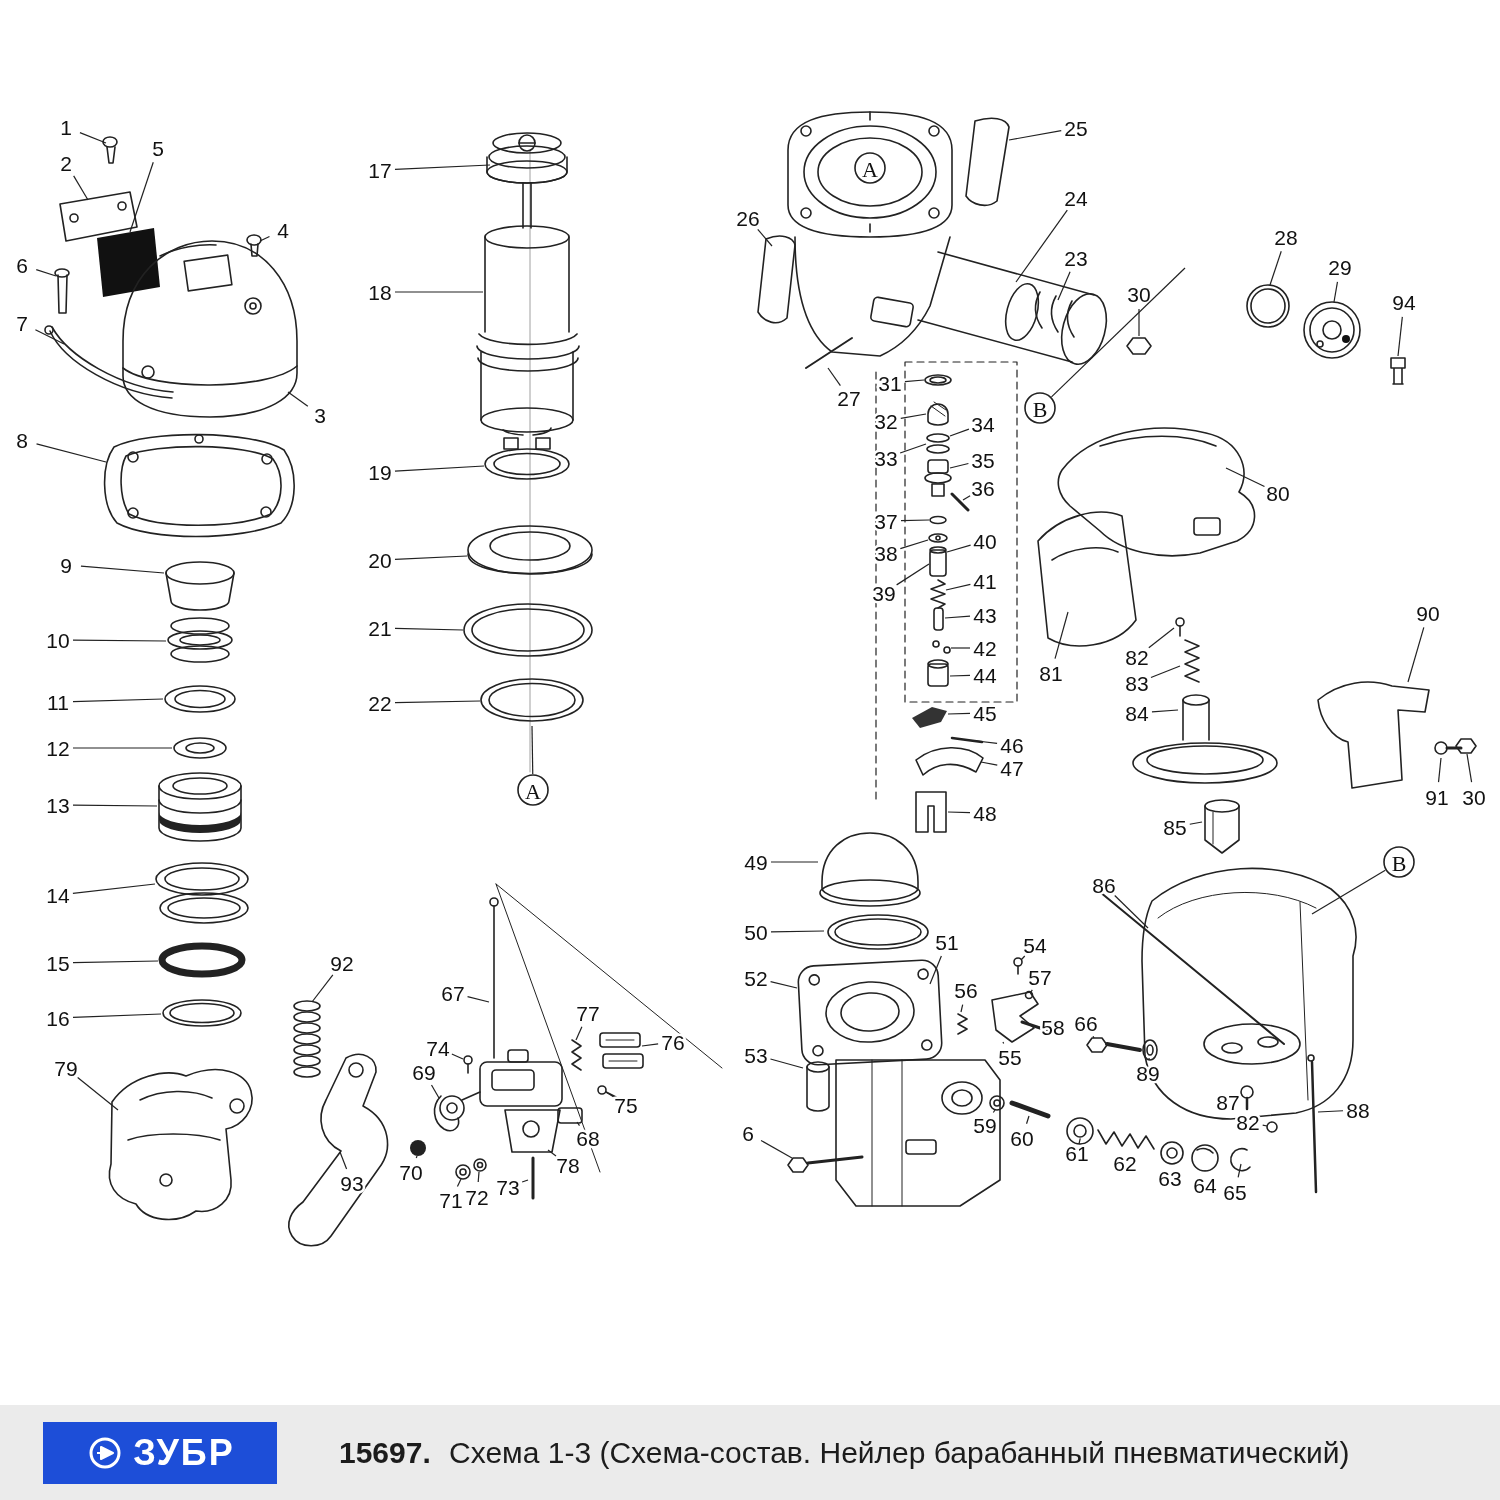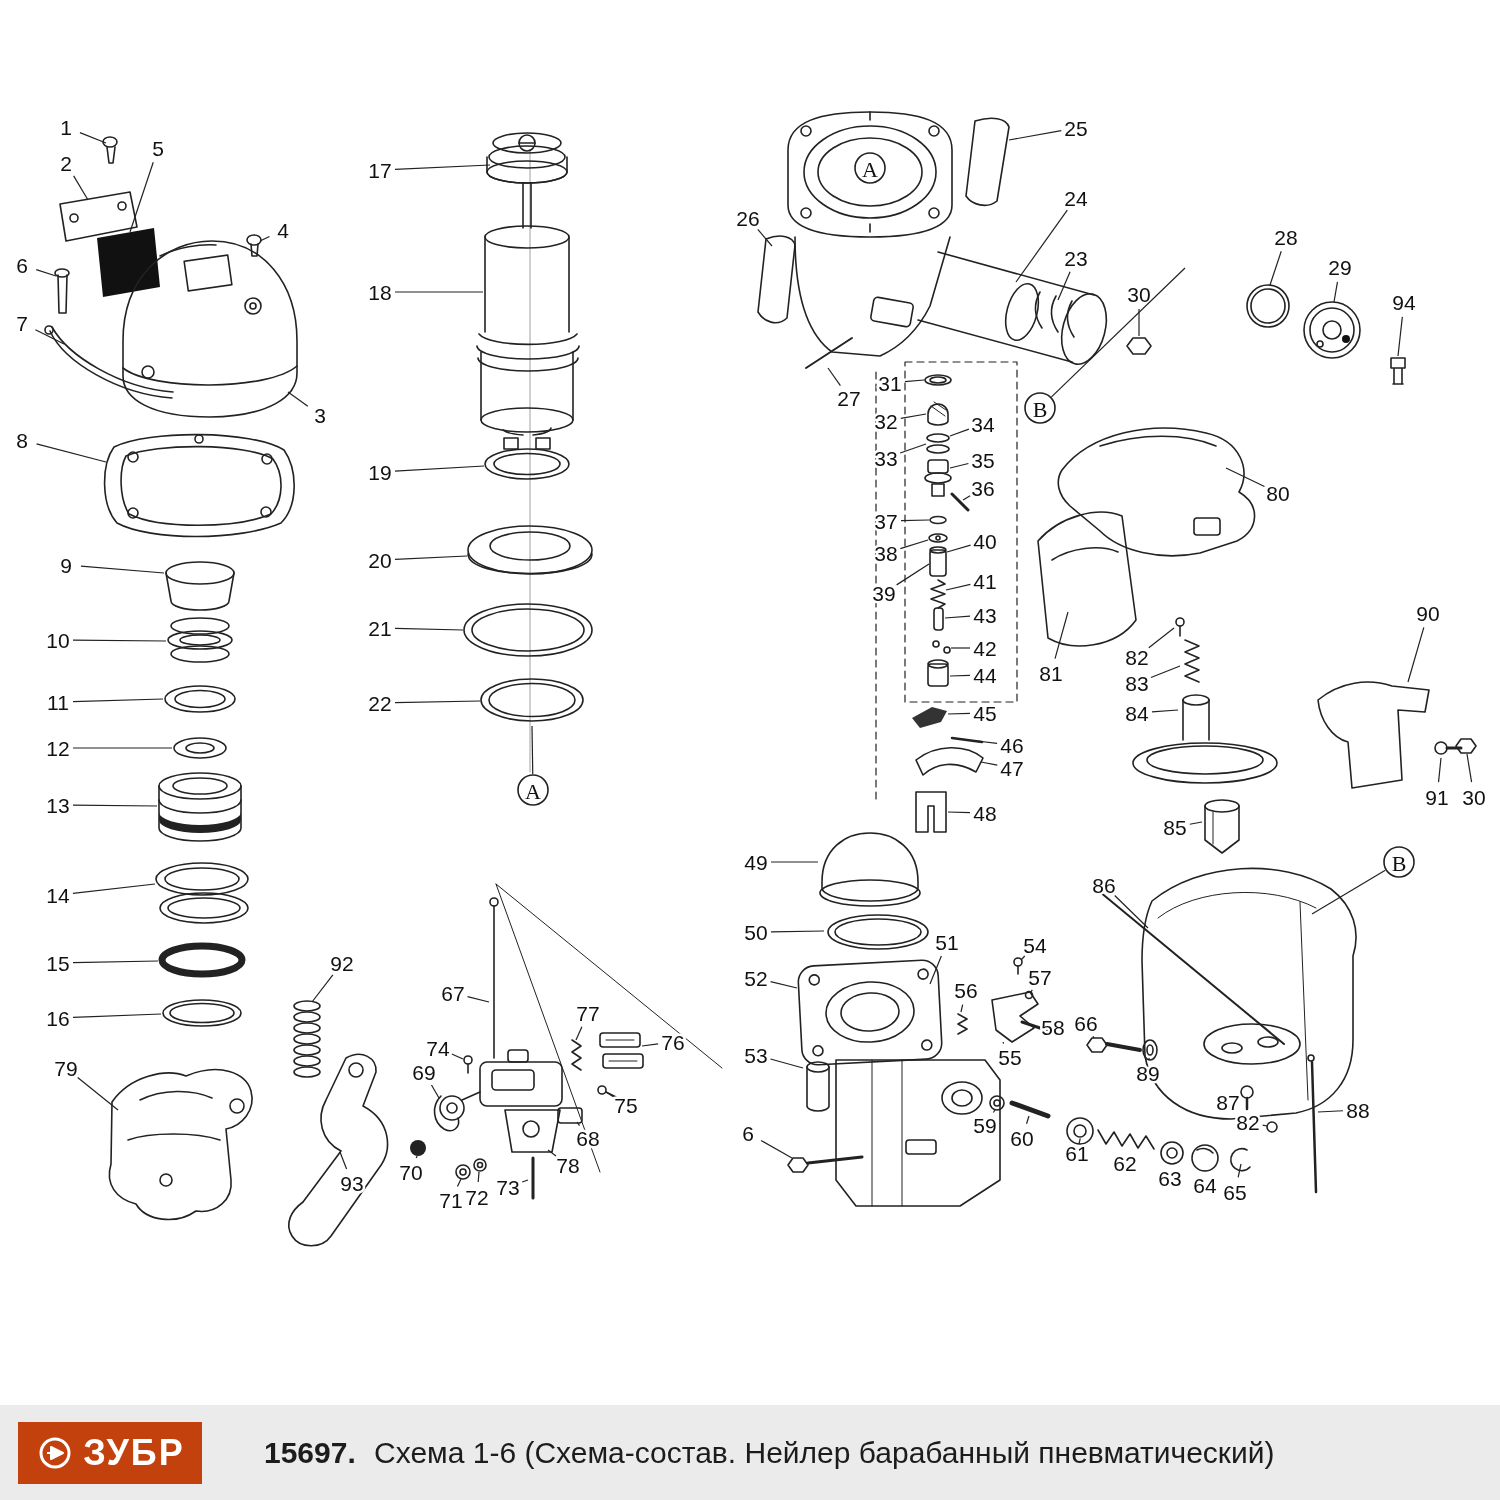--- a/index.html
+++ b/index.html
@@ -9,21 +9,21 @@
   .art{stroke:#222;fill:none;stroke-width:1.6;stroke-linecap:round;stroke-linejoin:round;}
   text.callout{font-family:"Liberation Sans",sans-serif;font-size:21px;fill:#111;
                text-anchor:middle;dominant-baseline:central;
                paint-order:stroke;stroke:#fff;stroke-width:5px;stroke-linejoin:round;}
   text.marker{font-family:"Liberation Serif",serif;font-size:22px;fill:#111;
               text-anchor:middle;dominant-baseline:central;}
   line.leader{stroke:#222;stroke-width:1.2;}
   circle.markring{stroke:#222;stroke-width:1.6;fill:#fff;}
   .footer{position:absolute;left:0;bottom:0;width:1500px;height:95px;background:#ebebeb;
           display:flex;align-items:center;}
-  .logo{width:184px;height:62px;background:#c2410c;margin-left:18px;display:flex;
+  .logo{width:234px;height:62px;background:#1d4ed8;margin-left:43px;display:flex;
         align-items:center;justify-content:center;gap:8px;}
   .logo-text{color:#fff;font-weight:bold;font-size:36px;letter-spacing:2px;
              font-family:"Liberation Sans",sans-serif;}
   .caption{margin-left:62px;font-size:30px;color:#1c1c1c;}
   .caption b{font-weight:bold;}
   .caption span{margin-left:10px;}
 </style>
 </head>
 <body>
 
@@ -515,17 +515,17 @@
 <div class="footer">
   <div class="logo">
     <svg width="40" height="40" viewBox="0 0 40 40">
       <circle cx="20" cy="20" r="14" fill="none" stroke="#fff" stroke-width="3"></circle>
       <path d="M12 20 h8 M16 14 l12 6 l-12 6 z" fill="#fff" stroke="#fff" stroke-width="2" stroke-linejoin="round"></path>
     </svg>
     <span class="logo-text">ЗУБР</span>
   </div>
   <div class="caption">
     <b>15697.</b>
-    <span>Схема 1-6 (Схема-состав. Нейлер барабанный пневматический)</span>
+    <span>Схема 1-3 (Схема-состав. Нейлер барабанный пневматический)</span>
   </div>
 </div>
 
 </div>
 
 </body></html>

